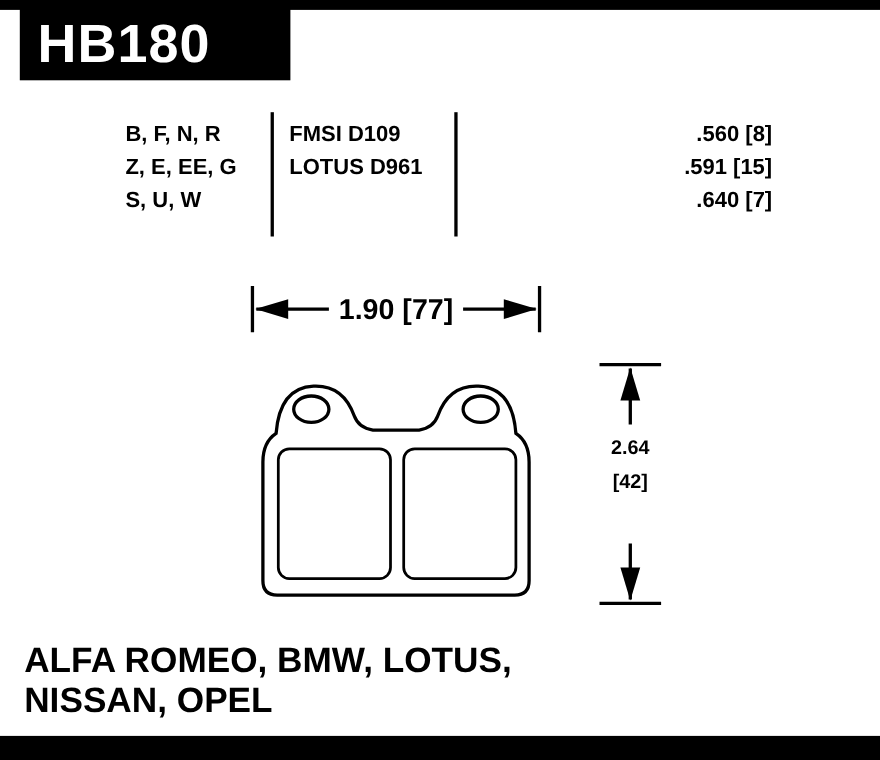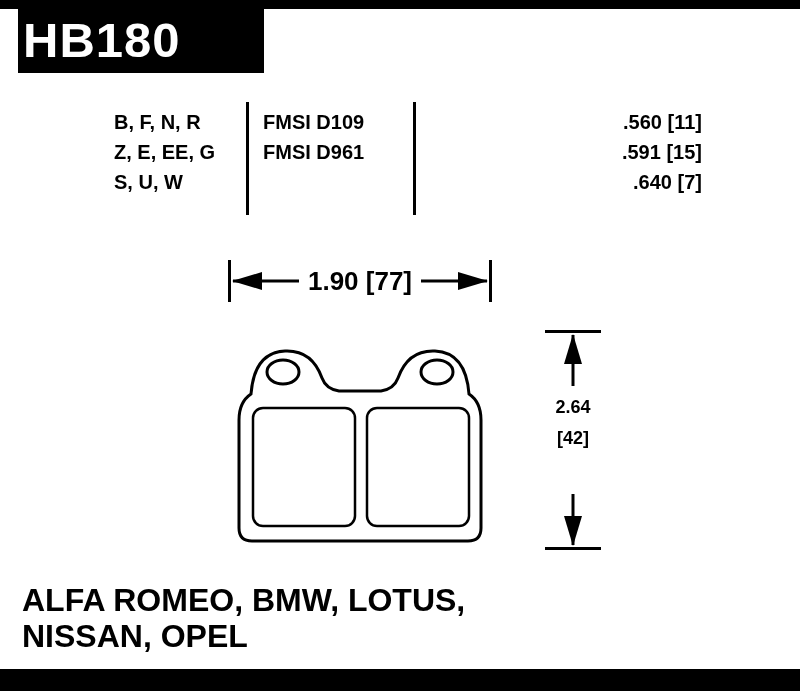--- a/index.html
+++ b/index.html
@@ -20,21 +20,21 @@
 
   .part-number-box {
     position: absolute;
     left: 18px; top: 8px;
     width: 246px; height: 65px;
     background: #000000;
     color: #ffffff;
     font-size: 49px;
     font-weight: bold;
     line-height: 65px;
-    padding-left: 5px;
+    padding-left: 16px;
     letter-spacing: 1px;
   }
 
   .spec-col { position: absolute; font-size: 20px; font-weight: bold; }
   .spec-line { height: 30px; line-height: 30px; white-space: nowrap; }
   .col-compounds { left: 114px; top: 107px; width: 125px; }
   .col-fmsi { left: 263px; top: 107px; width: 145px; }
   .col-thickness { left: 480px; top: 107px; width: 222px; text-align: right; }
 
   .vdivider {
@@ -87,27 +87,27 @@
   <div class="spec-col col-compounds">
     <div class="spec-line">B, F, N, R</div>
     <div class="spec-line">Z, E, EE, G</div>
     <div class="spec-line">S, U, W</div>
   </div>
 
   <div class="vdivider vdivider-1"></div>
 
   <div class="spec-col col-fmsi">
     <div class="spec-line">FMSI D109</div>
-    <div class="spec-line">FMSI D961</div>
+    <div class="spec-line">LOTUS D961</div>
   </div>
 
   <div class="vdivider vdivider-2"></div>
 
   <div class="spec-col col-thickness">
-    <div class="spec-line">.560 [11]</div>
+    <div class="spec-line">.560 [8]</div>
     <div class="spec-line">.591 [15]</div>
     <div class="spec-line">.640 [7]</div>
   </div>
 
   <svg class="svg-abs wdim-svg" width="266" height="46" viewBox="0 0 266 46">
     <line x1="2.5" y1="2" x2="2.5" y2="44" stroke="#000" stroke-width="3"></line>
     <line x1="263.5" y1="2" x2="263.5" y2="44" stroke="#000" stroke-width="3"></line>
     <line x1="6" y1="23" x2="72" y2="23" stroke="#000" stroke-width="3"></line>
     <line x1="194" y1="23" x2="260" y2="23" stroke="#000" stroke-width="3"></line>
     <polygon points="5,23 35,14 35,32" fill="#000"></polygon>

